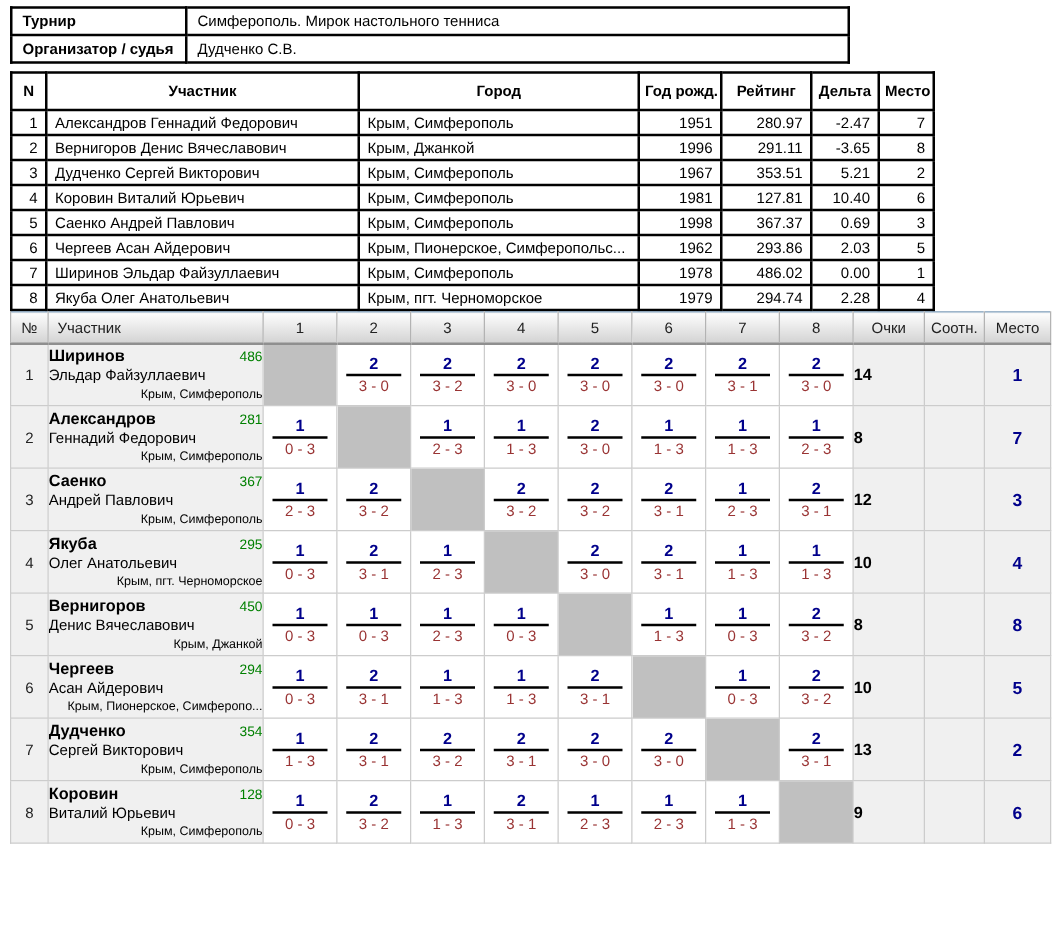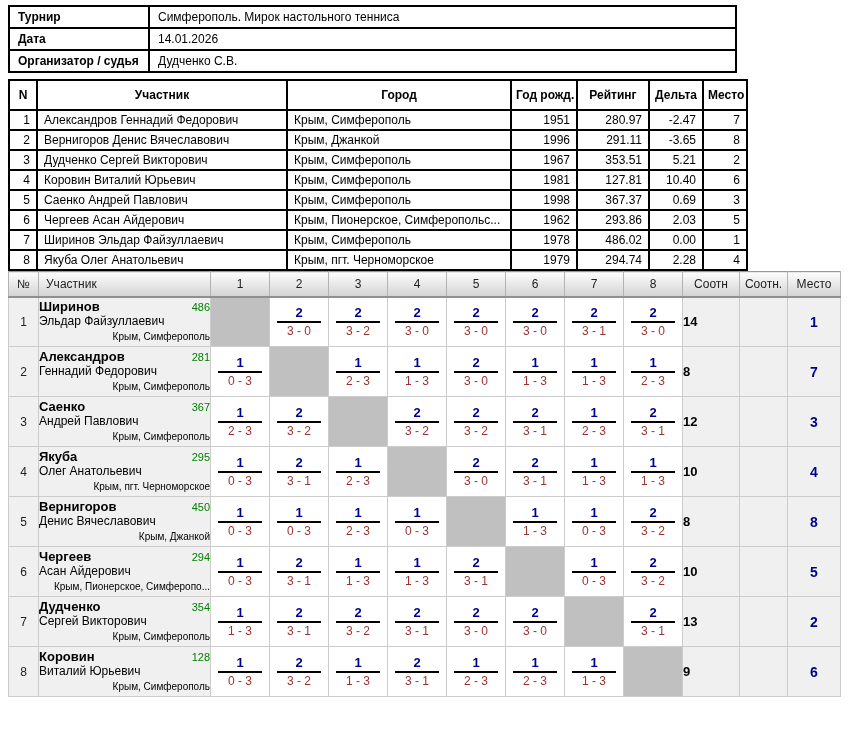--- a/index.html
+++ b/index.html
@@ -6,21 +6,21 @@
     --win-points:#00008b; --score:#993333; --rating:#008000; --place:#00008b;
     --diagonal:#c0c0c0; --row-bg:#f0f0f0; --grid-border:#cccccc;
     --outer-border:#7f9db9; --table-border:#000000;
   }
   *{box-sizing:border-box;}
   html,body{margin:0;padding:0;background:#fff;}
   body{width:848px;height:754px;font-family:"Liberation Sans",sans-serif;color:#000;overflow:hidden;}
   .page{padding:5px 8px 0 8px;}
 
   
-  table.info{border-collapse:collapse;width:729px;table-layout:fixed;}
+  table.info{border-collapse:collapse;width:672px;table-layout:fixed;}
   table.info td{border:2px solid var(--table-border);font-size:12px;height:22px;padding:1px 8px;white-space:nowrap;overflow:hidden;}
   table.info td.lbl{font-weight:bold;width:140px;}
 
   
   table.pt{border-collapse:collapse;width:738px;table-layout:fixed;margin-top:6px;}
   table.pt th,table.pt td{border:2px solid var(--table-border);font-size:12px;white-space:nowrap;overflow:hidden;}
   table.pt th{font-weight:bold;height:30px;text-align:center;padding:0 4px;}
   table.pt td{height:20px;padding:1px 6px;}
   table.pt .al{text-align:left;}
   table.pt .ar{text-align:right;}
@@ -61,24 +61,20 @@
 
 <div class="page">
 
   <table class="info">
     <tbody>
         <tr>
       <td class="lbl">Турнир</td>
       <td>Симферополь. Мирок настольного тенниса</td>
     </tr>
     <tr>
-      <td class="lbl">Дата</td>
-      <td>14.01.2026</td>
-    </tr>
-    <tr>
       <td class="lbl">Организатор / судья</td>
       <td>Дудченко С.В.</td>
     </tr>
   </tbody>
     </table>
 
   <table class="pt">
     <colgroup>
       <col class="c0">
         <col class="c1">
@@ -197,21 +193,21 @@
         <th>№</th>
         <th class="hl">Участник</th>
         <th>1</th>
         <th>2</th>
         <th>3</th>
         <th>4</th>
         <th>5</th>
         <th>6</th>
         <th>7</th>
         <th>8</th>
-        <th>Соотн</th>
+        <th>Очки</th>
         <th>Соотн.</th>
         <th>Место</th>
       </tr>
     </thead>
     <tbody id="gt-body">
         <tr>
           <td class="num-cell">1</td>
           <td class="part-cell">
             <div class="p1">
               <span class="p-surname">Ширинов</span>

